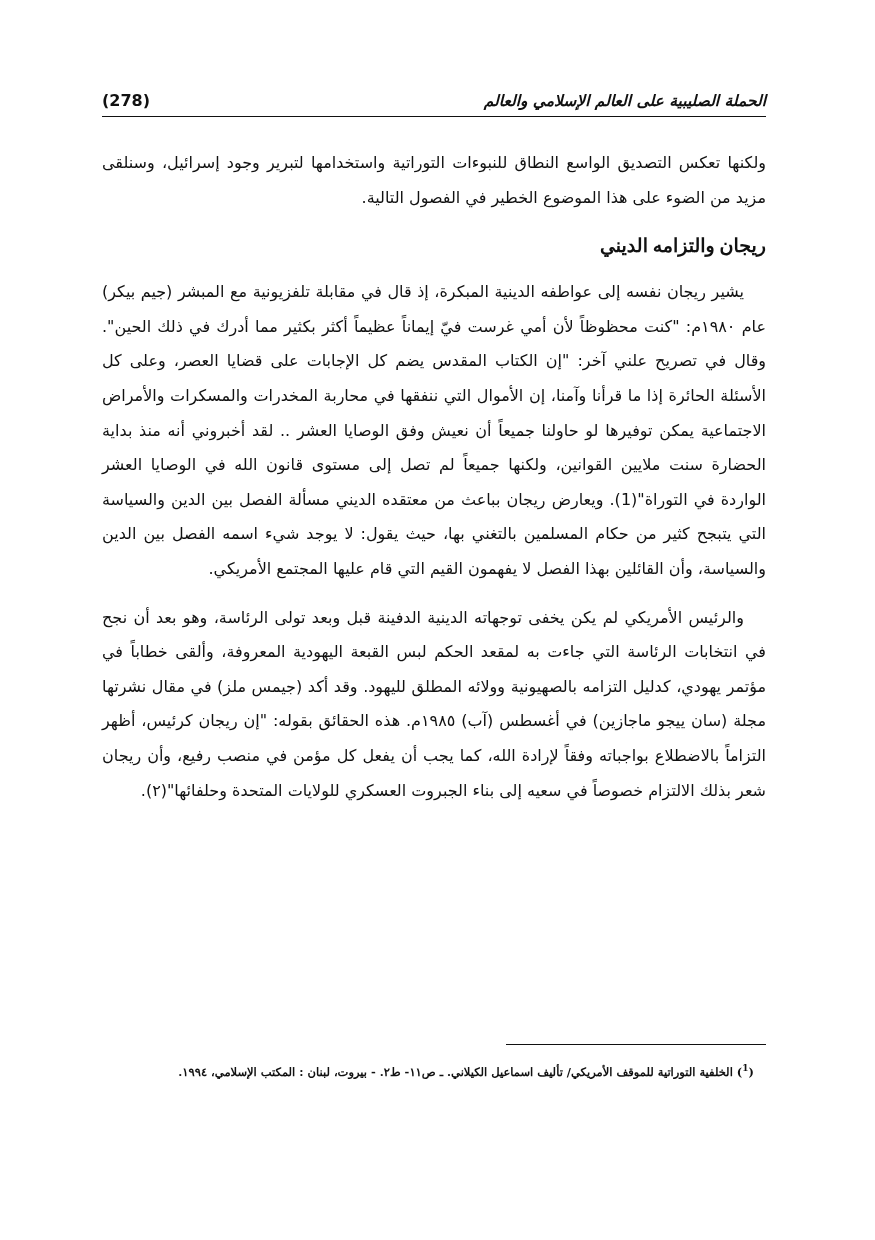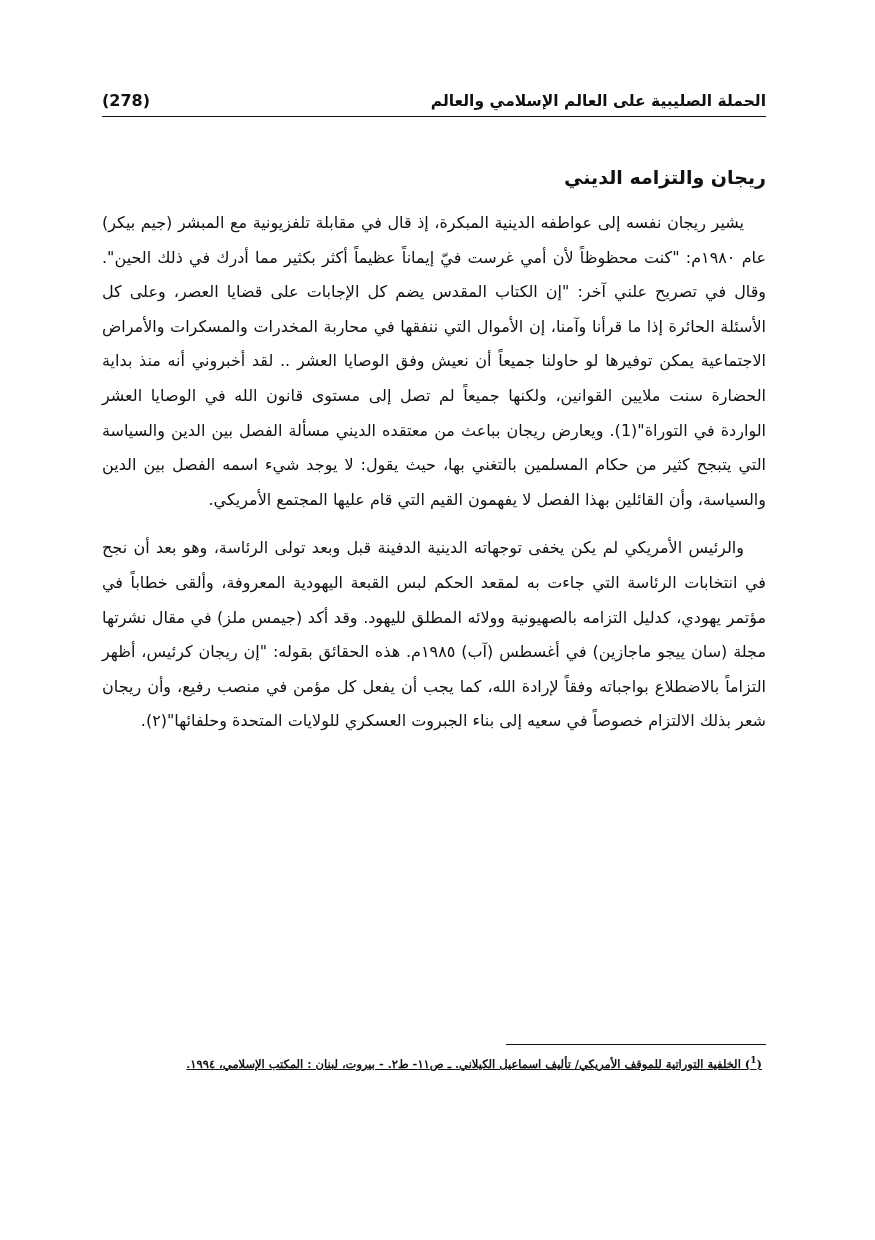--- a/index.html
+++ b/index.html
@@ -6,49 +6,50 @@
   body {
     width: 875px; height: 1240px; position: relative; overflow: hidden;
     font-family: "DejaVu Sans", sans-serif; color: #111111;
   }
   .header {
     position: absolute; left: 102px; top: 86px; width: 664px; height: 30px;
     border-bottom: 1.5px solid #111;
     display: flex; justify-content: space-between; align-items: flex-end;
     direction: rtl;
   }
-  .running-title { font-weight: bold; font-size: 15.5px; padding-bottom: 6px; }
+  .running-title { font-weight: bold; font-size: 15.5px; padding-bottom: 6px; font-style: italic; }
   .page-num { font-weight: bold; font-size: 16px; padding-bottom: 6px; direction: ltr; }
   .content {
     position: absolute; left: 102px; top: 146px; width: 664px;
     direction: rtl; text-align: justify; text-align-last: right;
     font-size: 16px; line-height: 34.6px;
   }
   .content p { margin: 0; }
   .p-first { margin-bottom: 0; }
-  .section-title { font-weight: bold; font-size: 19px; margin: 14px 0 12px 0; line-height: 34px; }
+  .section-title { font-weight: bold; font-size: 19px; margin: 14px 0 12px 0; line-height: 34px; font-family: Liberation Serif, serif; }
   .p-indent { text-indent: 22px; }
   .gap { height: 14px; }
   .footnotes {
     position: absolute; left: 102px; top: 1044px; width: 664px; direction: rtl;
     font-family: "DejaVu Serif", serif; font-size: 11.5px; line-height: 22px;
   }
   .fn-rule { width: 260px; height: 0; border-top: 1.3px solid #111; margin-bottom: 3px; }
-  .fn { margin: 4px; font-weight: bold; text-align: justify; text-align-last: right; text-decoration: underline; }
+  .fn { margin: 12px; font-weight: bold; text-align: justify; text-align-last: right; }
   .fn sup { font-size: 9px; }
 </style>
 </head>
 <body>
 
 <div class="header">
   <span class="running-title">الحملة الصليبية على العالم الإسلامي والعالم</span>
   <span class="page-num">(278)</span>
 </div>
 
 <div class="content">
+  <p class="p-first">ولكنها تعكس التصديق الواسع النطاق للنبوءات التوراتية واستخدامها لتبرير وجود إسرائيل، وسنلقى مزيد من الضوء على هذا الموضوع الخطير في الفصول التالية.</p>
   <h2 class="section-title">ريجان والتزامه الديني</h2>
   <p class="p-indent">يشير ريجان نفسه إلى عواطفه الدينية المبكرة، إذ قال في مقابلة تلفزيونية مع المبشر (جيم بيكر) عام ١٩٨٠م: "كنت محظوظاً لأن أمي غرست فيّ إيماناً عظيماً أكثر بكثير مما أدرك في ذلك الحين". وقال في تصريح علني آخر: "إن الكتاب المقدس يضم كل الإجابات على قضايا العصر، وعلى كل الأسئلة الحائرة إذا ما قرأنا وآمنا، إن الأموال التي ننفقها في محاربة المخدرات والمسكرات والأمراض الاجتماعية يمكن توفيرها لو حاولنا جميعاً أن نعيش وفق الوصايا العشر .. لقد أخبروني أنه منذ بداية الحضارة سنت ملايين القوانين، ولكنها جميعاً لم تصل إلى مستوى قانون الله في الوصايا العشر الواردة في التوراة"(1). ويعارض ريجان بباعث من معتقده الديني مسألة الفصل بين الدين والسياسة التي يتبجح كثير من حكام المسلمين بالتغني بها، حيث يقول: لا يوجد شيء اسمه الفصل بين الدين والسياسة، وأن القائلين بهذا الفصل لا يفهمون القيم التي قام عليها المجتمع الأمريكي.</p>
   <div class="gap"></div>
   <p class="p-indent">والرئيس الأمريكي لم يكن يخفى توجهاته الدينية الدفينة قبل وبعد تولى الرئاسة، وهو بعد أن نجح في انتخابات الرئاسة التي جاءت به لمقعد الحكم لبس القبعة اليهودية المعروفة، وألقى خطاباً في مؤتمر يهودي، كدليل التزامه بالصهيونية وولائه المطلق لليهود. وقد أكد (جيمس ملز) في مقال  نشرتها مجلة (سان ييجو ماجازين) في أغسطس (آب) ١٩٨٥م. هذه الحقائق بقوله: "إن ريجان كرئيس، أظهر التزاماً بالاضطلاع بواجباته وفقاً لإرادة الله، كما يجب أن يفعل كل مؤمن في منصب رفيع، وأن ريجان شعر بذلك الالتزام خصوصاً في سعيه إلى بناء الجبروت العسكري للولايات المتحدة وحلفائها"(٢).</p>
 </div>
 
 <div class="footnotes">
   <div class="fn-rule"></div>
   <p class="fn">(<sup>1</sup>) <span>الخلفية التوراتية للموقف الأمريكي/ تأليف اسماعيل الكيلاني. ـ ص١١- ط٢. - بيروت، لبنان : المكتب الإسلامي، ١٩٩٤.</span></p>
 </div>

